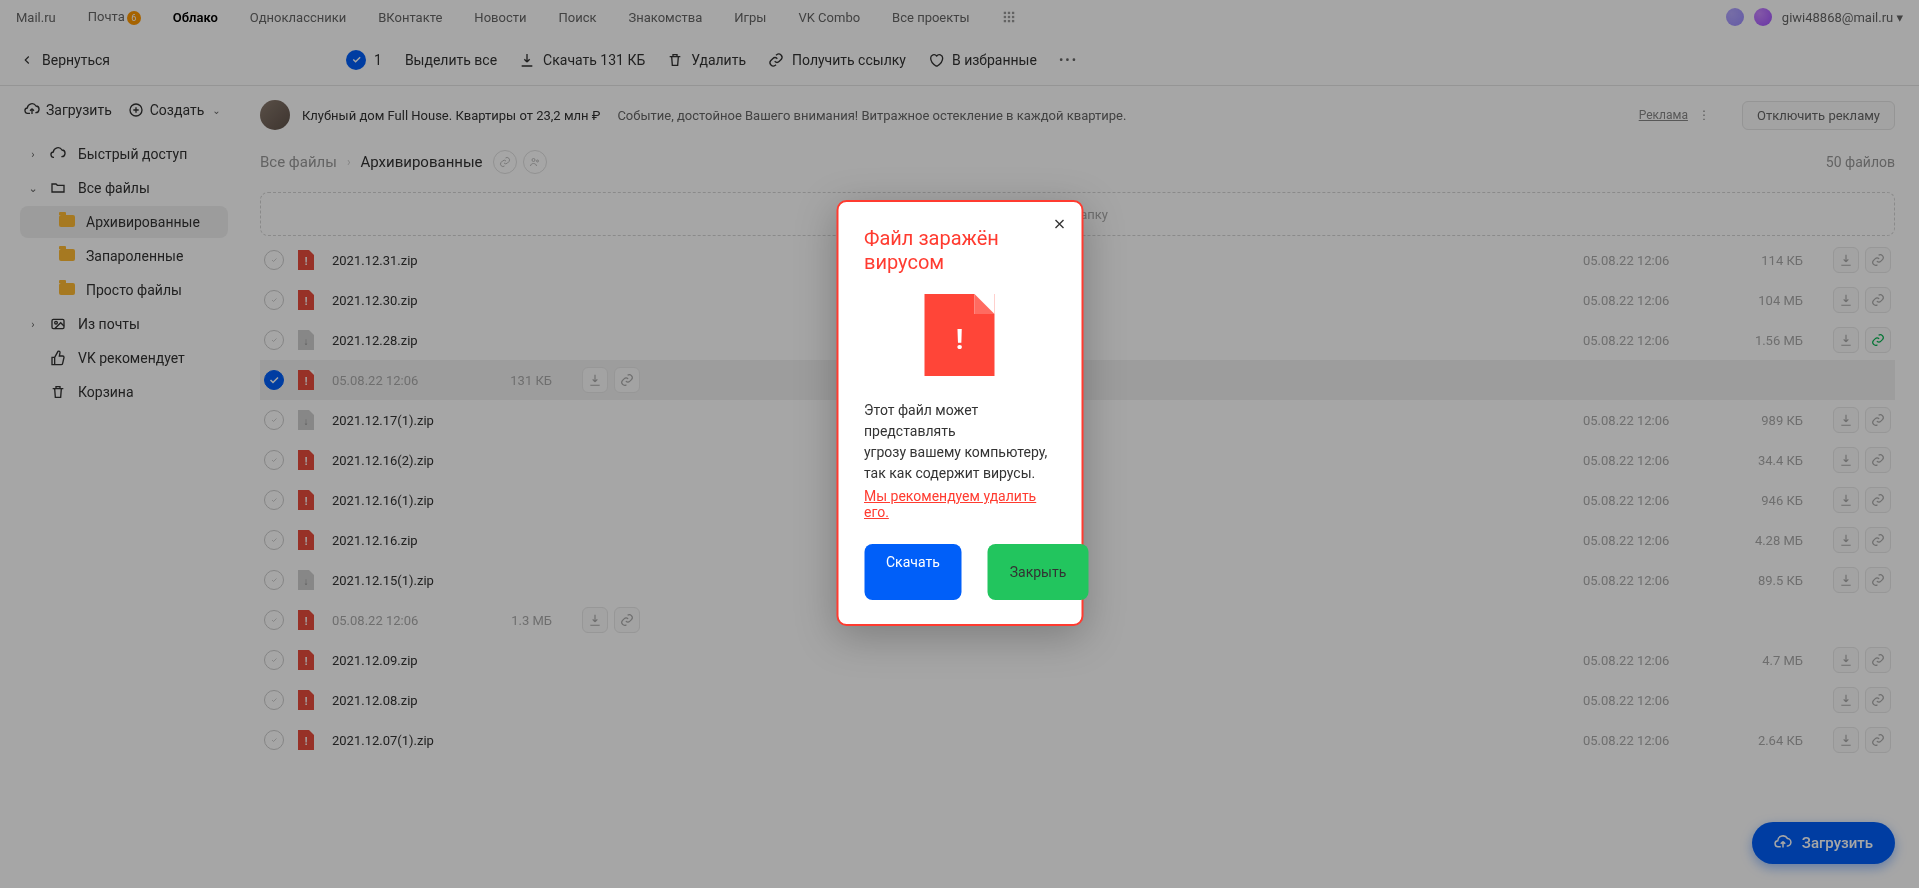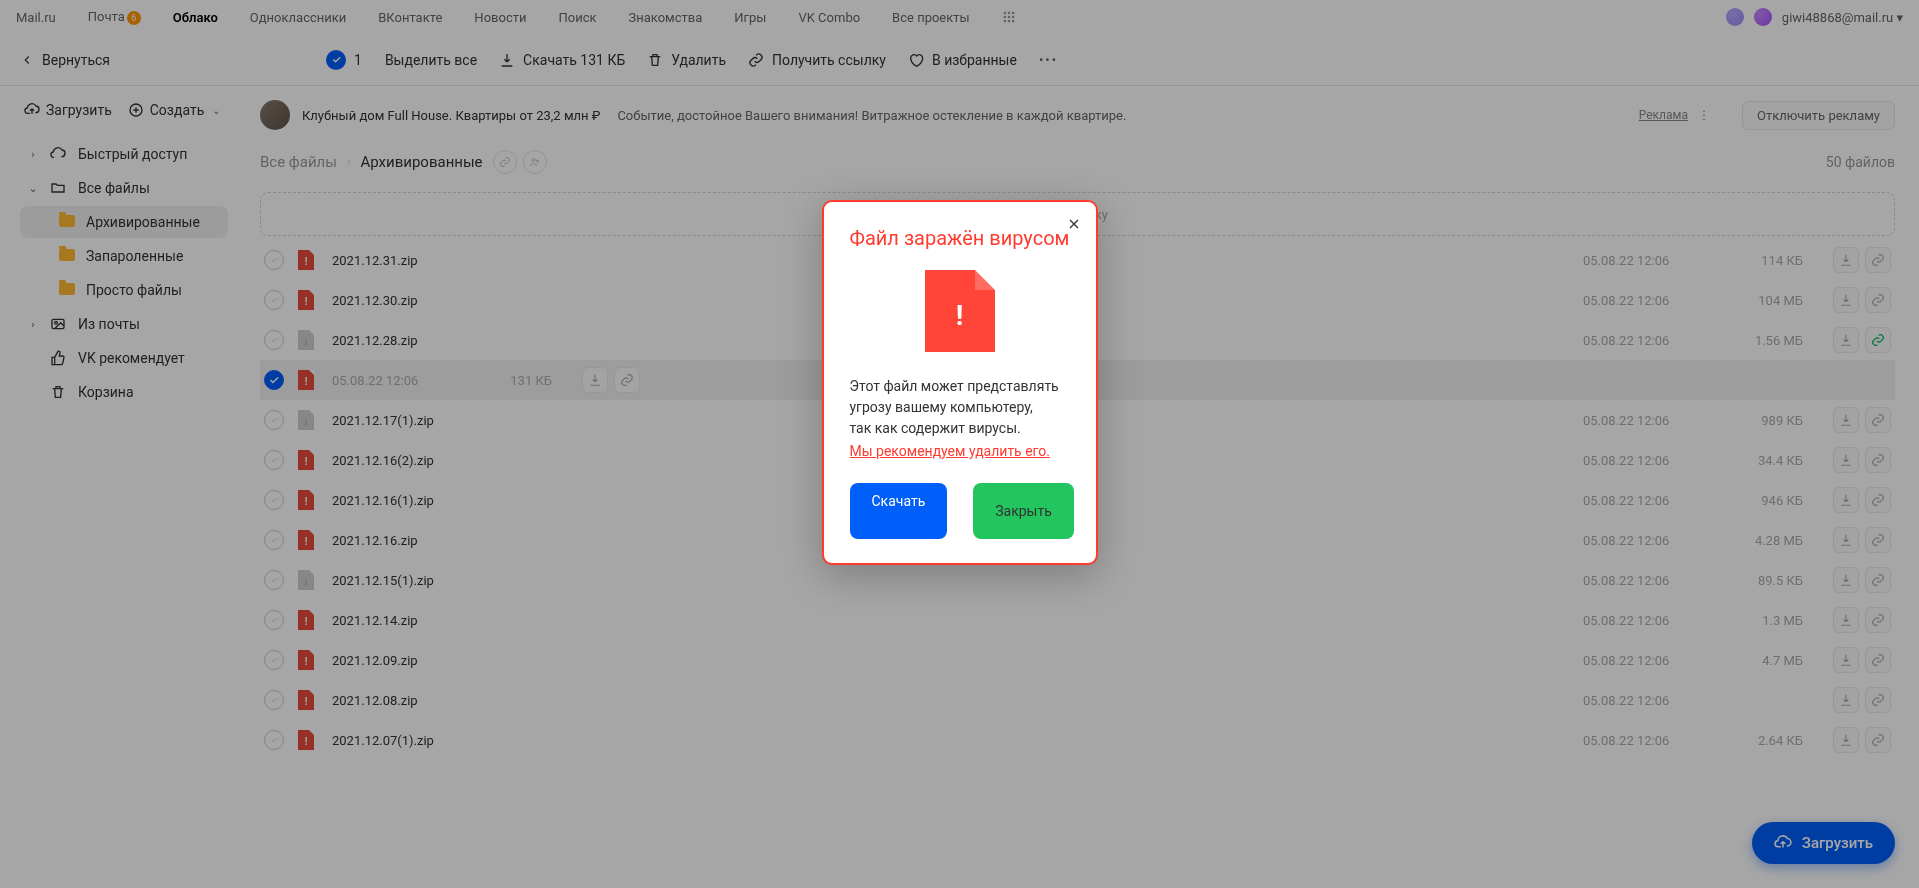--- a/index.html
+++ b/index.html
@@ -12,21 +12,21 @@
 .top-nav-left a { color: #666; text-decoration: none; font-size: 13px; }
 .top-nav-left a.active { color: #000; font-weight: 600; }
 .top-nav-left .mail-badge { background: #ff9800; color: #fff; border-radius: 50%; width: 14px; height: 14px; display: inline-flex; align-items: center; justify-content: center; font-size: 9px; margin-left: 2px; }
 .top-nav-right { display: flex; align-items: center; gap: 10px; }
 .grid-icon { color: #999; }
 .orb { width: 18px; height: 18px; border-radius: 50%; }
 .orb1 { background: radial-gradient(circle at 30% 30%, #b5a8ff, #9b8cff); }
 .orb2 { background: radial-gradient(circle at 30% 30%, #c987ff, #a152ff); }
 .user-email { color: #666; font-size: 13px; }
 
-.action-bar { height: 52px; display: flex; align-items: center; padding: 0 20px; gap: 16px; border-bottom: 1px solid #e5e5e5; }
+.action-bar { height: 52px; display: flex; align-items: center; padding: 0 20px; gap: 36px; border-bottom: 1px solid #e5e5e5; }
 .back-btn { display: flex; align-items: center; gap: 8px; color: #333; font-size: 14px; }
 .action-group { display: flex; align-items: center; gap: 22px; margin-left: 200px; }
 .action-chip { display: flex; align-items: center; gap: 8px; color: #333; font-size: 14px; }
 .chip-count { background: #005ff9; color: #fff; border-radius: 50%; width: 20px; height: 20px; display: inline-flex; align-items: center; justify-content: center; font-size: 11px; }
 .more-dots { color: #666; letter-spacing: 2px; }
 
 .body-row { display: flex; }
 
 .sidebar { width: 240px; padding: 16px 12px 0 20px; flex-shrink: 0; }
 .sidebar-top { display: flex; gap: 16px; margin-bottom: 20px; padding-left: 4px; }
@@ -82,21 +82,21 @@
 .file-name { flex: 1; font-size: 13px; color: #333; }
 .file-date { width: 130px; color: #aaa; font-size: 13px; text-align: left; }
 .file-size { width: 80px; color: #aaa; font-size: 13px; text-align: right; margin-left: 10px; }
 .file-acts { display: flex; gap: 6px; margin-left: 30px; }
 .act-pill { width: 26px; height: 26px; border: 1px solid #e8e8e8; border-radius: 6px; display: flex; align-items: center; justify-content: center; color: #aaa; background:#fafafa; }
 .act-pill svg { width: 14px; height: 14px; }
 .act-pill.green svg { stroke: #04b34f; }
 
 .fab { position: absolute; right: 24px; bottom: 24px; background: #005ff9; color: #fff; padding: 12px 22px; border-radius: 24px; display: flex; align-items: center; gap: 10px; font-size: 15px; font-weight: 500; box-shadow: 0 4px 12px rgba(0,95,249,0.4); z-index: 50; }
 
-.modal { position: absolute; left: 50%; top: 200px; transform: translateX(-50%); width: 276px; background: #fff; border: 2px solid #ff3b30; border-radius: 10px; z-index: 200; padding: 24px 26px; box-shadow: 0 10px 40px rgba(0,0,0,0.25); }
+.modal { position: absolute; left: 50%; top: 200px; transform: translateX(-50%); width: 247px; background: #fff; border: 2px solid #ff3b30; border-radius: 10px; z-index: 200; padding: 24px 26px; box-shadow: 0 10px 40px rgba(0,0,0,0.25); }
 .modal-close { position: absolute; top: 14px; right: 14px; font-size: 18px; color: #333; }
 .modal-title { color: #ff3b30; font-size: 20px; font-weight: 400; margin-bottom: 20px; }
 .modal-icon { width: 70px; height: 82px; margin: 0 auto 24px; position: relative; }
 .modal-icon-body { width: 70px; height: 82px; background: #ff4538; position: relative; }
 .modal-icon-body::after { content: ""; position: absolute; top:0; right:0; width: 20px; height: 20px; background: #fff; }
 .modal-icon-fold { position: absolute; top: 0; right: 0; width: 0; height: 0; border-style: solid; border-width: 20px 0 0 20px; border-color: transparent transparent transparent #ff6b60; }
 .modal-icon-bang { position: absolute; left: 50%; top: 55%; transform: translate(-50%,-50%); color: #fff; font-size: 28px; font-weight: bold; }
 .modal-text { font-size: 14px; color: #333; line-height: 1.5; text-align: left; margin-bottom: 4px; }
 .modal-link { color: #ff3b30; text-decoration: underline; font-size: 14px; display: block; margin-bottom: 24px; }
 .modal-btns { display: flex; gap: 26px; }
@@ -535,21 +535,20 @@
         </div>
         <div class="file-row">
           <div class="sel-circle">
             <svg viewBox="0 0 24 24" fill="none" stroke="#ccc" stroke-width="2">
               <path d="M8 12l3 3 6-6"></path>
             </svg>
           </div>
           <div class="file-icon">
             <div class="bang">!</div>
           </div>
-          <div class="file-name">2021.12.14.zip</div>
           <div class="file-date">05.08.22 12:06</div>
           <div class="file-size">1.3 МБ</div>
           <div class="file-acts">
             <div class="act-pill">
               <svg viewBox="0 0 24 24" fill="none" stroke="#aaa" stroke-width="2">
                 <path d="M12 3v12m0 0l-4-4m4 4l4-4M4 21h16"></path>
               </svg>
             </div>
             <div class="act-pill">
               <svg viewBox="0 0 24 24" fill="none" stroke="#aaa" stroke-width="2">

